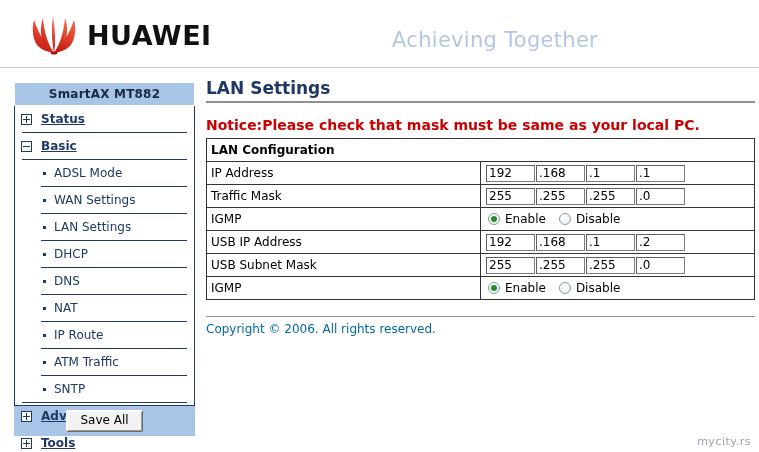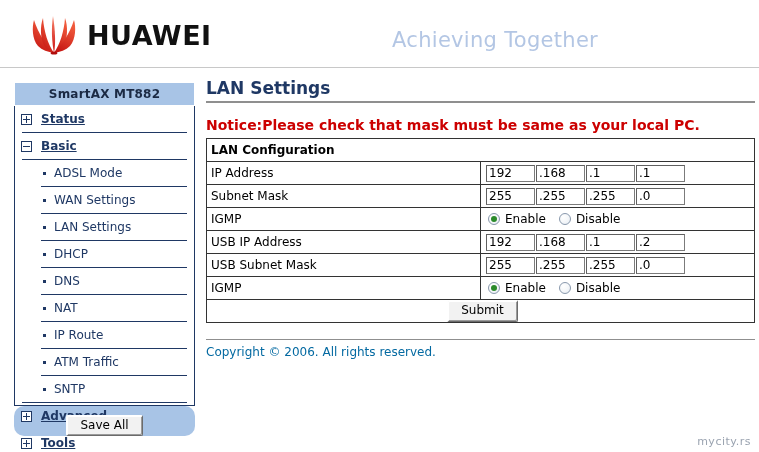--- a/index.html
+++ b/index.html
@@ -138,23 +138,22 @@
     flex: none;
   }
   .nav-sub .lbl {
     font-size: 12px;
     color: #1f3864;
   }
   #save-bar {
     height: 30px;
     background: #a8c4e6;
     display: flex;
-    align-items: flex-end;
+    align-items: center;
     justify-content: center;
-    border-radius: 10px;
   }
   .btn {
     font-family: "DejaVu Sans", "Liberation Sans", sans-serif;
     font-size: 12px;
     color: #000000;
     background: #f2f2f2;
     border: 1px solid #6b6b6b;
     border-top-color: #ffffff;
     border-left-color: #ffffff;
     box-shadow: inset 1px 1px 0 #ffffff, inset -1px -1px 0 #9a9a9a;
@@ -413,21 +412,21 @@
         <div class="octets">
           <input class="oct" type="text" value="192" style="">
           <input class="oct" type="text" value=".168" style="">
           <input class="oct" type="text" value=".1" style="">
           <input class="oct" type="text" value=".1" style="">
         </div>
       </td>
     </tr>
 
     <tr>
-      <td class="lbl-cell">Subnet Mask</td>
+      <td class="lbl-cell">Traffic Mask</td>
       <td class="val-cell">
         <div class="octets">
           <input class="oct" type="text" value="255" style="">
           <input class="oct" type="text" value=".255" style="">
           <input class="oct" type="text" value=".255" style="">
           <input class="oct" type="text" value=".0" style="">
         </div>
       </td>
     </tr>
 
@@ -472,25 +471,20 @@
       <td class="val-cell">
         <div class="radios">
           <span class="radio on"></span>
           <span class="radio-label">Enable</span>
           <span class="radio"></span>
           <span class="radio-label">Disable</span>
         </div>
       </td>
     </tr>
 
-    <tr>
-      <td class="submit-cell" colspan="2">
-        <button class="btn">Submit</button>
-      </td>
-    </tr>
   </tbody>
     </table>
 
   <div id="footer-rule"></div>
   <div id="copyright">Copyright © 2006. All rights reserved.</div>
 </div>
 
 <div id="watermark">mycity.rs</div>
 
 </body></html>

